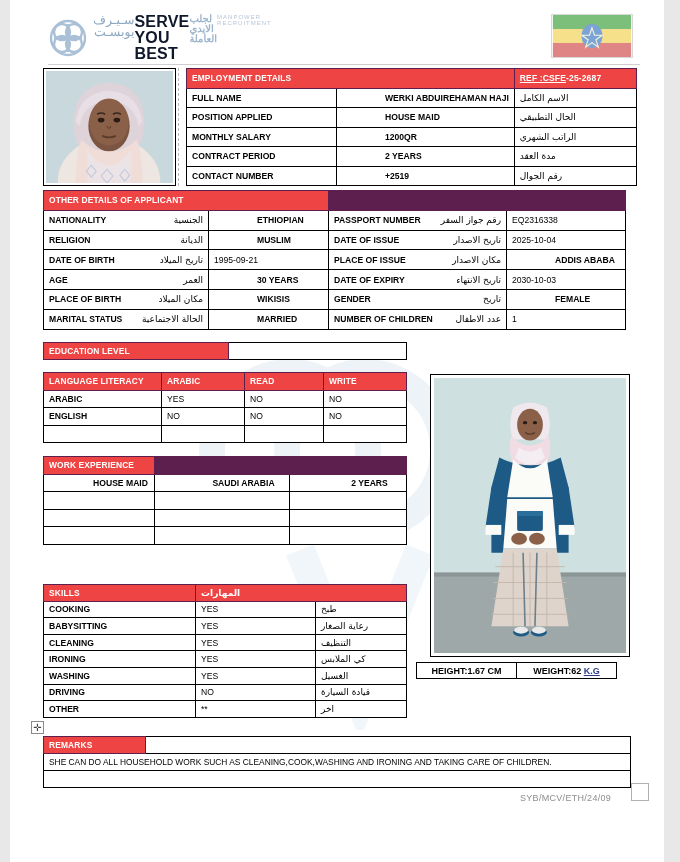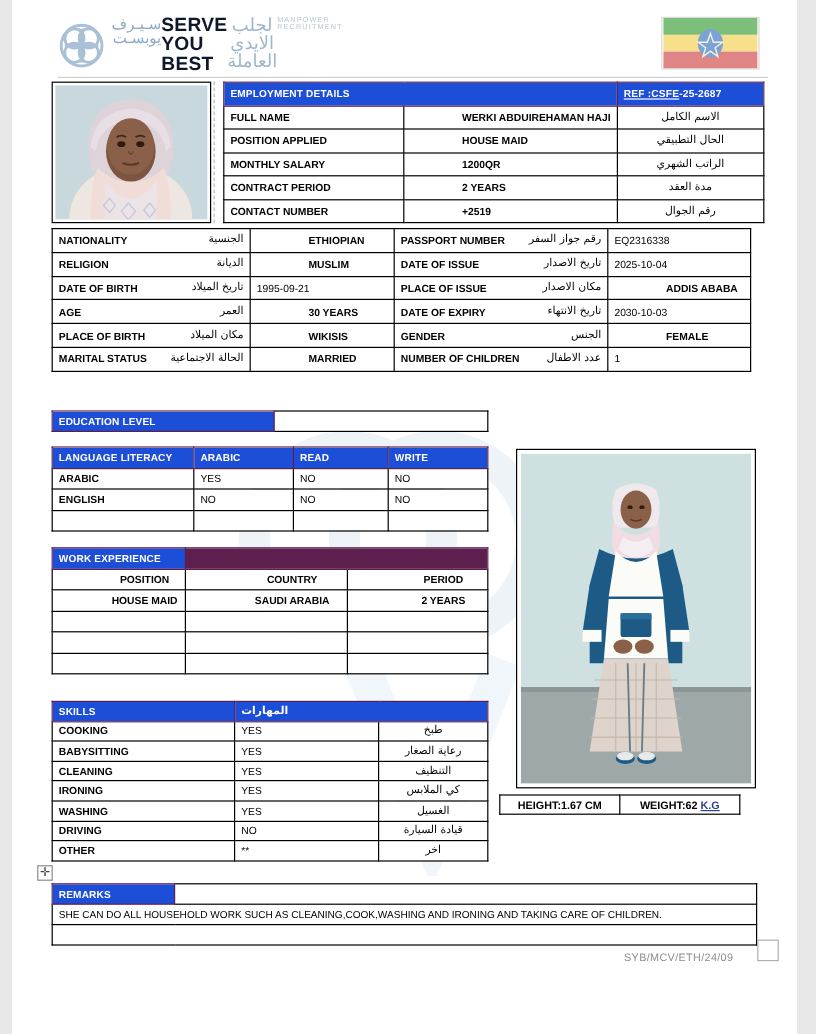--- a/index.html
+++ b/index.html
@@ -24,21 +24,21 @@
     position:absolute; left:150px; top:300px; width:380px; height:430px;
     opacity:.5; pointer-events:none;
   }
 
   
   .logo-wrap { position:absolute; left:48px; top:12px; width:175px; height:52px; display:flex; align-items:center; gap:5px; }
   .logo-mark { width:40px; height:40px; flex:none; }
   .logo-text { display:flex; flex-direction:row; line-height:1.02; }
   .logo-ar1 { font-size:12.5px; color:#8fa9c4; text-align:right; letter-spacing:.5px; direction:rtl; }
   .logo-en1 { font-size:16px; font-weight:bold; color:#0f172a; letter-spacing:.2px; }
-  .logo-ar2 { font-size:15px; color:#9db6cd; text-align:center; direction:rtl; }
+  .logo-ar2 { font-size:10px; color:#9db6cd; text-align:left; direction:rtl;font-weight:bold; }
   .logo-en2 { font-size:6px; color:#b6c6d6; letter-spacing:1px; }
 
   .flag { position:absolute; left:551px; top:14px; width:82px; height:44px; border:1px solid #d8d8d8; }
 
   .header-rule { position:absolute; left:48px; top:64px; width:592px; height:0; border-top:1px solid #cfcfcf; }
 
   
   .photo-passport {
     position:absolute; left:43px; top:68px; width:133px; height:118px;
     border:1px solid #000; background:#fff; padding:2px;
@@ -46,25 +46,25 @@
   .photo-full {
     position:absolute; left:430px; top:374px; width:200px; height:283px;
     border:1px solid #000; background:#fff; padding:3px;
   }
 
   
   table { border-collapse: collapse; table-layout: fixed; }
   td, th { border:1px solid #000; padding:0 5px; vertical-align:middle;
            font-size:8.6px; color:#000; background:#fff; text-align:left;
            white-space:nowrap; overflow:hidden; }
-  .hdr { background:#1d4ed8; color:#fff; font-weight:bold; font-size:8.4px;
+  .hdr { background:#ef4444; color:#fff; font-weight:bold; font-size:8.4px;
          letter-spacing:.15px; border:1px solid #5d1f4e; }
   .hdr-blank { background:#5d1f4e; border:1px solid #5d1f4e; }
   .lbl { font-weight:bold; }
-  .ar { direction:rtl; text-align:center; font-size:9px; font-family:"DejaVu Sans", sans-serif; }
+  .ar { direction:rtl; text-align:left; font-size:9px; font-family:"DejaVu Sans", sans-serif; }
   .ctr { text-align:center; }
   .bold { font-weight:bold;padding-left:48px; }
 
   
   #employment { position:absolute; left:186px; top:68px; }
   #employment td { height:19.5px; }
   .ref { color:#fff; font-weight:bold; font-size:8.5px; }
   .ref u { text-decoration:underline; }
 
   #otherdetails { position:absolute; left:43px; top:190px; }
@@ -221,20 +221,24 @@
 
   <table id="otherdetails">
     <colgroup>
         <col style="width:165px">
         <col style="width:120px">
         <col style="width:178px">
         <col style="width:119px">
       </colgroup>
     <tbody>
       <tr>
+        <td class="hdr" colspan="2">OTHER DETAILS OF APPLICANT</td>
+        <td class="hdr-blank" colspan="2"></td>
+      </tr>
+      <tr>
         <td>
           <span class="lbl">NATIONALITY</span>
           <span class="ar" style="float:right">الجنسية</span>
         </td>
         <td class="bold">ETHIOPIAN</td>
         <td>
           <span class="lbl">PASSPORT NUMBER</span>
           <span class="ar" style="float:right">رقم جواز السفر</span>
         </td>
         <td>EQ2316338</td>
@@ -276,21 +280,21 @@
         <td>2030-10-03</td>
       </tr>
       <tr>
         <td>
           <span class="lbl">PLACE OF BIRTH</span>
           <span class="ar" style="float:right">مكان الميلاد</span>
         </td>
         <td class="bold">WIKISIS</td>
         <td>
           <span class="lbl">GENDER</span>
-          <span class="ar" style="float:right">الجنس</span>
+          <span class="ar" style="float:right">تاريخ</span>
         </td>
         <td class="bold">FEMALE</td>
       </tr>
       <tr>
         <td>
           <span class="lbl">MARITAL STATUS</span>
           <span class="ar" style="float:right">الحالة الاجتماعية</span>
         </td>
         <td class="bold">MARRIED</td>
         <td>
@@ -353,25 +357,20 @@
   <table id="workexp">
     <colgroup>
         <col style="width:111px">
         <col style="width:135px">
         <col style="width:117px">
       </colgroup>
     <tbody>
       <tr>
         <td class="hdr">WORK EXPERIENCE</td>
         <td class="hdr-blank" colspan="2"></td>
-      </tr>
-      <tr>
-        <td class="ctr bold">POSITION</td>
-        <td class="ctr bold">COUNTRY</td>
-        <td class="ctr bold">PERIOD</td>
       </tr>
       <tr>
         <td class="ctr bold">HOUSE MAID</td>
         <td class="ctr bold">SAUDI ARABIA</td>
         <td class="ctr bold">2 YEARS</td>
       </tr>
       <tr>
         <td class="ctr"></td>
         <td class="ctr"></td>
         <td class="ctr"></td>

